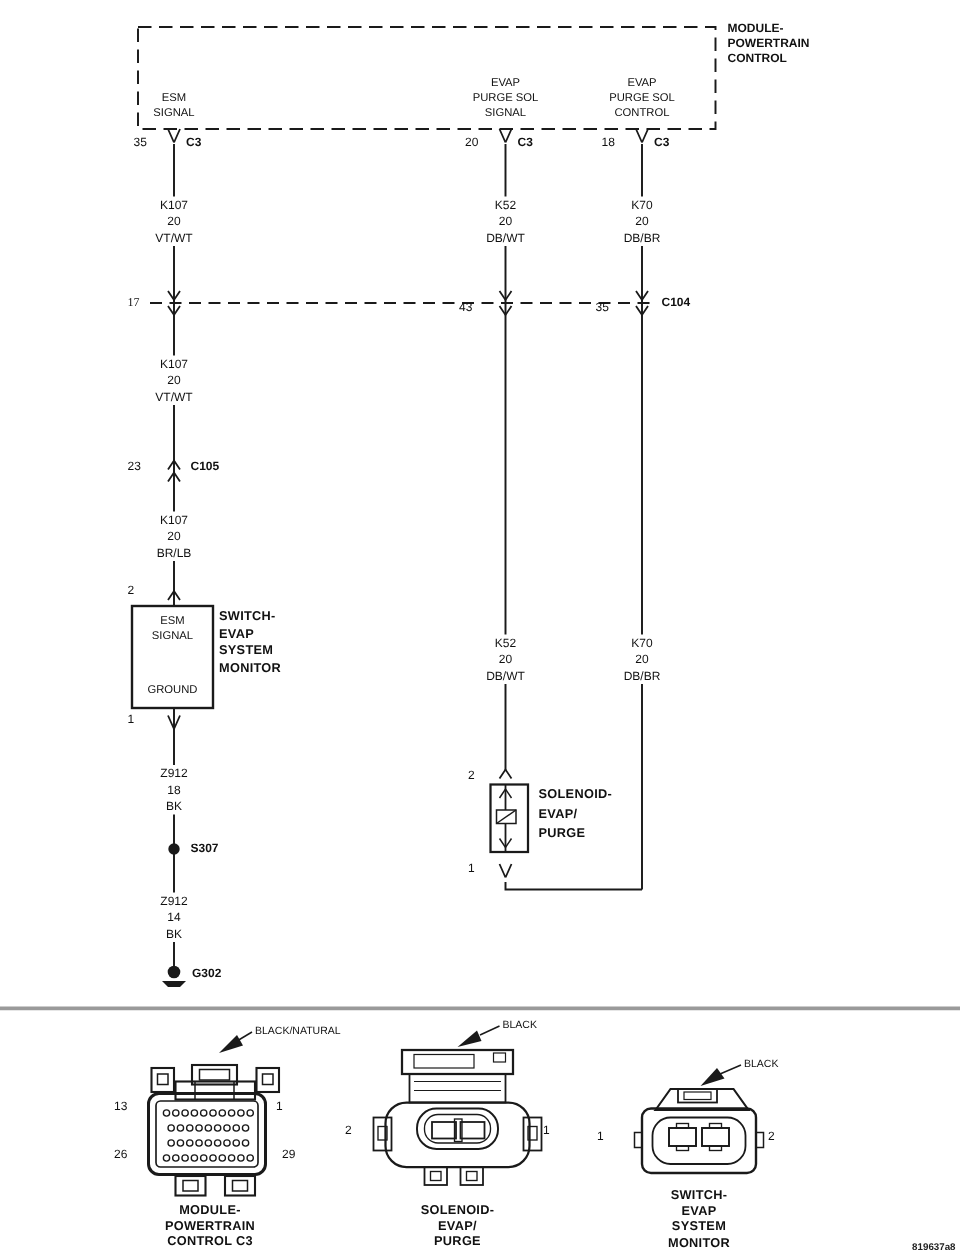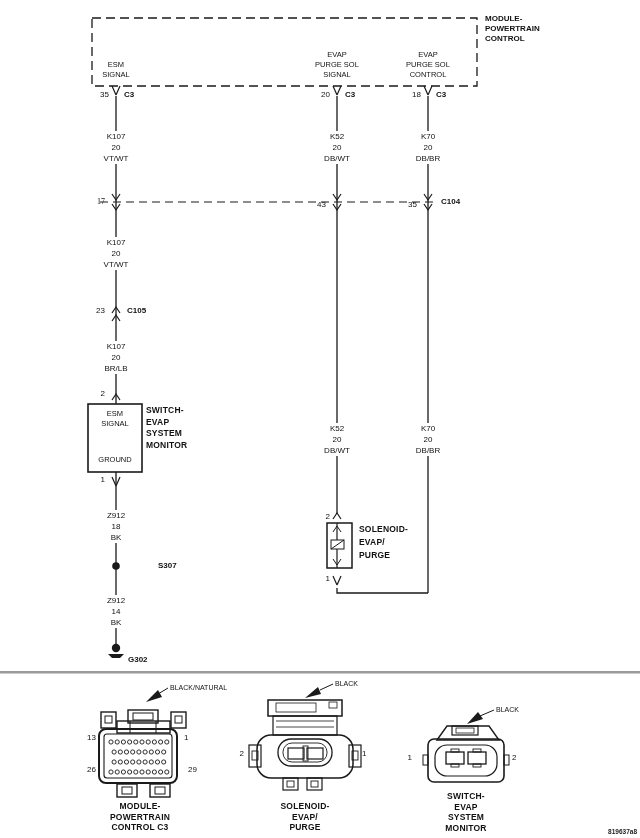--- a/index.html
+++ b/index.html
@@ -2,21 +2,21 @@
 <html><head>
 <meta charset="utf-8">
 <style>
   html,body{margin:0;padding:0;background:#fff;}
   .canvas{position:relative;width:640px;height:838px;background:#fff;overflow:hidden;
           font-family:"Liberation Sans",sans-serif;color:#111;}
   svg{position:absolute;left:0;top:0;}
   .t{position:absolute;font:8px/10px "Liberation Sans",sans-serif;color:#111;white-space:pre-line;}
   .b{font-weight:bold;}
   .ctr{transform:translateX(-50%);text-align:center;}
-  .r{text-align:right;}
+  .r{text-align:left;}
   .wl{background:#fff;padding:0 2px;line-height:11px;}
   .sig{font-size:7.5px;line-height:10px;}
   .comp{font-weight:bold;font-size:8.5px;line-height:11.5px;letter-spacing:.2px;}
   .cap{font-weight:bold;font-size:8.5px;line-height:10.5px;letter-spacing:.2px;}
   .pn{width:20px;}
   .docid{font:bold 6.5px/8px "Liberation Sans",sans-serif;color:#222;}
 </style>
 </head>
 <body>
 
@@ -221,25 +221,25 @@
   <div class="t sig ctr" style="left:115px;top:455px;">GROUND</div>
   <div class="t comp" style="left:146px;top:405px;">SWITCH-
 EVAP
 SYSTEM
 MONITOR</div>
   <div class="t r pn" style="left:85px;top:475px;">1</div>
 
   <div class="t ctr wl" style="left:116px;top:510px;">Z912
 18
 BK</div>
-  <div class="t b" style="left:127px;top:561px;margin-left:31px;">S307</div>
+  <div class="t b" style="left:127px;top:561px;">S307</div>
   <div class="t ctr wl" style="left:116px;top:595px;">Z912
 14
 BK</div>
-  <div class="t b" style="left:128px;top:644px;margin-top:11px;">G302</div>
+  <div class="t b" style="left:128px;top:644px;">G302</div>
 
   <div class="t ctr wl" style="left:337px;top:423px;">K52
 20
 DB/WT</div>
   <div class="t ctr wl" style="left:428px;top:423px;">K70
 20
 DB/BR</div>
 
   <div class="t r" style="left:312px;top:512px;width:18px;">2</div>
   <div class="t comp" style="left:359px;top:523px;line-height:13px;">SOLENOID-

